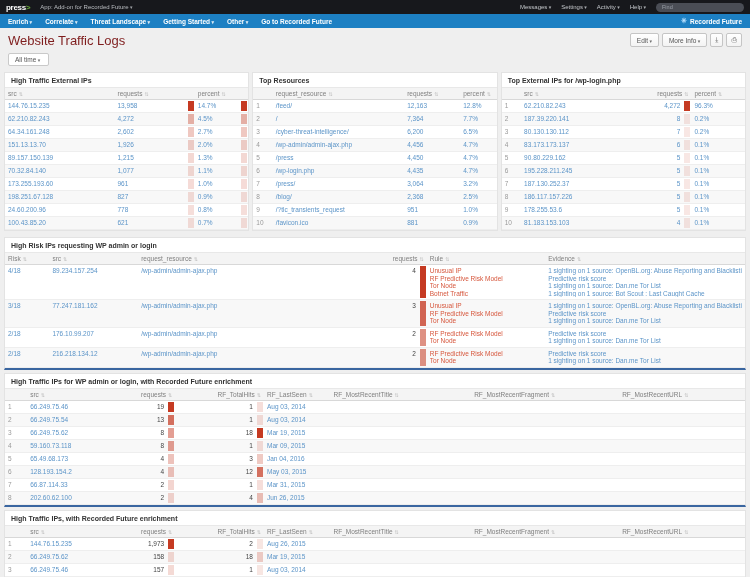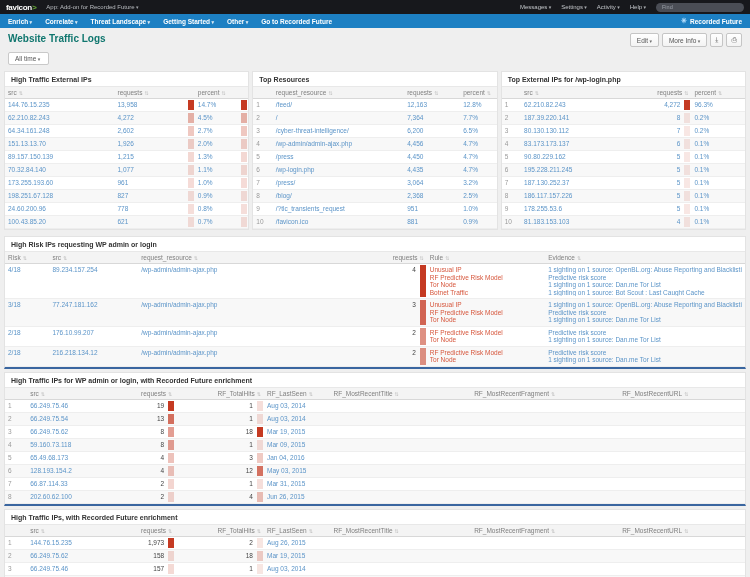--- a/index.html
+++ b/index.html
@@ -20,21 +20,21 @@
   
   .navbar { height:14px; background:#1d80c3; display:flex; align-items:center; justify-content:space-between; padding:0 8px; }
   .nav-left { display:flex; align-items:center; gap:13px; }
   .nav-item { color:#fff; font-size:6.5px; font-weight:bold; cursor:pointer; white-space:nowrap; }
   .brand { color:#fff; font-size:6.5px; font-weight:bold; display:flex; align-items:center; gap:3px; cursor:pointer; }
   .brand .bicon { color:#bfe3ff; font-size:7px; }
 
   
   .pagehead { padding:5px 8px 4px 8px; background:#efefef; }
   .ph-row { display:flex; justify-content:space-between; align-items:flex-start; }
-  .pagetitle { font-size:10px; font-weight:bold; color:#0f766e; }
+  .pagetitle { font-size:13px; font-weight:normal; color:#7f1d1d; }
   .ph-actions { display:flex; gap:3px; }
   .btn { font-size:6.5px; color:#555; background:linear-gradient(#fff,#f3f3f3); border:1px solid #c5c5c5; border-radius:2px; padding:2px 6px; cursor:pointer; white-space:nowrap; }
   .btn.icon { padding:2px 4px; font-size:7px; }
   .timepicker { margin-top:5px; font-size:6.5px; color:#555; background:#fff; border:1px solid #c9c9c9; border-radius:2px; padding:2px 8px 2px 6px; cursor:pointer; }
 
   
   .dash { padding:2px 4px 0 4px; }
   .prow3 { display:flex; gap:3px; margin-bottom:3px; }
   .prow3 .panel { flex:1 1 0; min-width:0; }
   .panel { background:#fff; border:1px solid #e3e3e3; margin-bottom:3px; }
@@ -55,21 +55,21 @@
   .t-evid { color:#5b94c8; cursor:pointer; white-space:normal; }
   .cellline { line-height:7.5px; white-space:nowrap; overflow:hidden; }
   td.heat { padding-right:11px; }
   .hb { position:absolute; right:1px; top:1px; bottom:1px; width:6px; display:block; }
 </style>
 </head>
 <body>
 
 <div class="topbar">
   <div class="tb-left">
-    <span class="logo"><span>favicon</span><span class="gt">&gt;</span></span>
+    <span class="logo"><span>press</span><span class="gt">&gt;</span></span>
     <span class="applabel caret">App: Add-on for Recorded Future</span>
   </div>
   <div class="tb-right">
     <span class="tb-menu caret">Messages</span>
     <span class="tb-menu caret">Settings</span>
     <span class="tb-menu caret">Activity</span>
     <span class="tb-menu caret">Help</span>
     <input class="find" placeholder="Find" style="">
   </div>
 </div>

